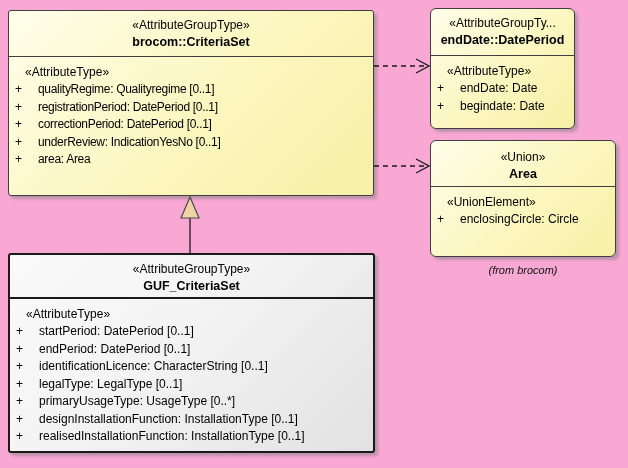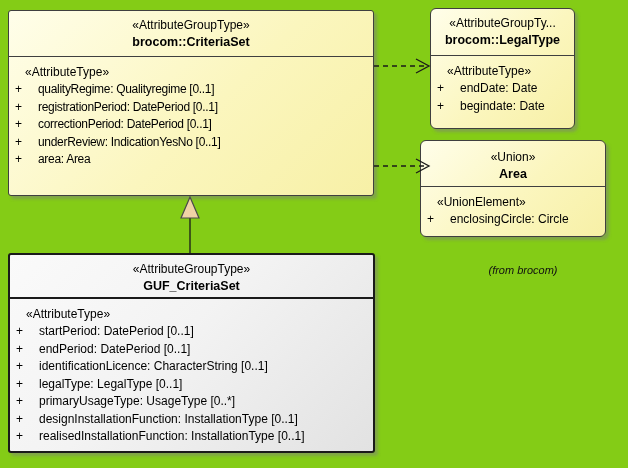--- a/index.html
+++ b/index.html
@@ -1,17 +1,17 @@
 <!DOCTYPE html>
 <html><head>
 <meta charset="utf-8">
 <style>
   html,body{margin:0;padding:0;background:#ffffff;}
   .canvas{
-    position:relative;width:628px;height:468px;background:#84cc16;overflow:hidden;
+    position:relative;width:628px;height:468px;background:#f9a8d4;overflow:hidden;
     font-family:"Liberation Sans", sans-serif;color:#000;
   }
   .connector-layer{position:absolute;left:0;top:0;z-index:3;pointer-events:none;}
   .uml-class{
     position:absolute;box-sizing:border-box;z-index:2;
     border:1px solid #3f3f3f;
     box-shadow:3px 3px 3px rgba(125,125,125,0.5);
   }
   .uml-class.yellow{background:linear-gradient(135deg,#FFFEEA 0%,#FBF6BE 55%,#F7F0A6 100%);}
   .uml-class.rounded{border-radius:6px;}
@@ -25,21 +25,21 @@
   .cmp{box-sizing:border-box;padding-top:6px;}
   .lbl{font-size:12px;line-height:18px;margin-left:16px;}
   .row{font-size:12px;line-height:17.5px;padding-left:6px;white-space:nowrap;}
   .vis{display:inline-block;width:23px;}
   
   #box-criteria-set{left:8px;top:10px;width:366px;height:186px;}
   #box-criteria-set .hdr{height:46px;}
   #box-criteria-set .row{letter-spacing:-0.3px;}
   #box-date-period{left:430px;top:8px;width:145px;height:121px;}
   #box-date-period .hdr{height:47px;}
-  #box-area{left:420px;top:140px;width:186px;height:97px;}
+  #box-area{left:430px;top:140px;width:186px;height:117px;}
   #box-area .hdr{height:46px;padding-top:8px;}
   #box-guf{left:8px;top:253px;width:367px;height:200px;
     border:2px solid #1a1a1a;
     background:linear-gradient(135deg,#FAFAFA 0%,#F3F3F3 45%,#E2E2E2 100%);}
   #box-guf .hdr{height:44px;border-bottom:2px solid #1a1a1a;}
   .from-note{
     position:absolute;left:430px;top:264px;width:186px;z-index:2;
     text-align:center;font-style:italic;font-size:11px;color:#111;
   }
   
@@ -64,21 +64,21 @@
       <div class="row"><span class="vis">+</span><span>registrationPeriod: DatePeriod [0..1]</span></div>
       <div class="row"><span class="vis">+</span><span>correctionPeriod: DatePeriod [0..1]</span></div>
       <div class="row"><span class="vis">+</span><span>underReview: IndicationYesNo [0..1]</span></div>
       <div class="row"><span class="vis">+</span><span>area: Area</span></div>
     </div>
   </div>
 
   <div class="uml-class yellow rounded" id="box-date-period">
     <div class="hdr">
       <div class="st">«AttributeGroupTy...</div>
-      <div class="nm">brocom::LegalType</div>
+      <div class="nm">endDate::DatePeriod</div>
     </div>
     <div class="cmp">
       <div class="lbl">«AttributeType»</div>
       <div class="row"><span class="vis">+</span><span>endDate: Date</span></div>
       <div class="row"><span class="vis">+</span><span>begindate: Date</span></div>
     </div>
   </div>
 
   <div class="uml-class yellow rounded" id="box-area">
     <div class="hdr">

